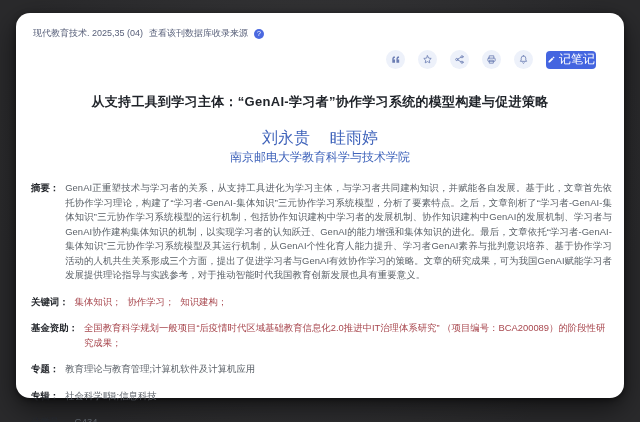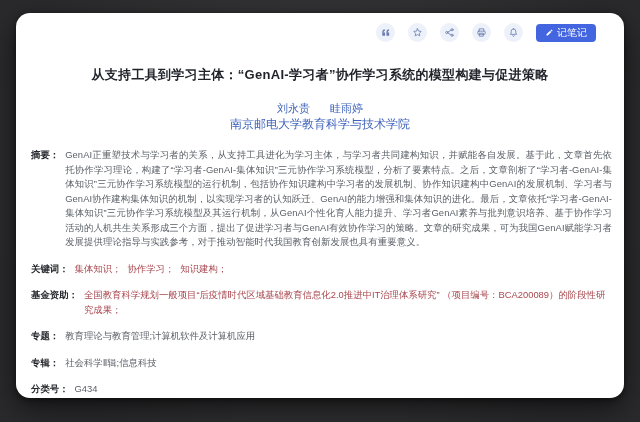--- a/index.html
+++ b/index.html
@@ -21,28 +21,28 @@
   
   .toolbar-row{display:flex;align-items:center;justify-content:flex-end;
     gap:13px;padding:10px 28px 0 0;}
   .icon-btn{width:19px;height:19px;border-radius:50%;background:#edf1fa;
     display:flex;align-items:center;justify-content:center;cursor:pointer;}
   .icon-btn svg{width:11px;height:11px;stroke:#6b7db3;fill:none;
     stroke-width:1.8;stroke-linecap:round;stroke-linejoin:round;}
   .icon-btn svg.filled{fill:#6b7db3;stroke:none;}
   .note-btn{height:18px;display:flex;align-items:center;gap:3px;
     background:#4465e0;color:#fff;border:none;border-radius:4px;
-    padding:0 9px;font-size:10px;cursor:pointer;}
+    padding:0 1px;font-size:12px;cursor:pointer;}
   .note-btn svg{width:9px;height:9px;fill:#fff;}
 
   
   .title{margin-top:24px;text-align:center;font-size:13px;font-weight:600;
     color:#1f2329;letter-spacing:.3px;white-space:nowrap;}
   .authors{margin-top:17px;display:flex;justify-content:center;gap:20px;
-    font-size:11px;color:#3f63ba;}
+    font-size:16px;color:#3f63ba;}
   .authors span{cursor:pointer;}
   .affiliation{text-align:center;font-size:12px;color:#3f63ba;
     cursor:pointer;}
 
   
   .meta{padding:15px 12px 0 15px;}
   .meta-row{display:flex;align-items:flex-start;margin-top:12px;
     font-size:9.4px;line-height:14.5px;}
   .meta-row:first-child{margin-top:0;}
   .meta-label{flex:none;font-weight:bold;color:#24272c;margin-right:6px;
@@ -52,20 +52,25 @@
   .kw-wrap{display:flex;flex-wrap:wrap;gap:0 6px;}
   .plain-val{color:#595f66;}
   .abstract-row .meta-text{letter-spacing:.1px;}
 </style>
 </head>
 <body>
 
 <div class="stage">
   <div class="card">
 
+    <div class="journal-row">
+      <span class="journal-name">现代教育技术. 2025,35 (04)</span>
+      <span class="source-link">查看该刊数据库收录来源</span>
+      <span class="help-badge">?</span>
+    </div>
 
     <div class="toolbar-row">
       <span class="icon-btn">
         <svg viewBox="0 0 24 24" class="filled">
             <path d="M10 5C6.7 5.7 5 7.8 5 11v8h6v-7H7.8c.1-2 1.2-3.2 3.2-3.7L10 5zm9 0c-3.3.7-5 2.8-5 6v8h6v-7h-3.2c.1-2 1.2-3.2 3.2-3.7L19 5z"></path>
           </svg>
       </span>
       <span class="icon-btn">
         <svg viewBox="0 0 24 24">
             <path d="M12 3.8l2.5 5.1 5.6.8-4.1 4 1 5.6-5-2.7-5 2.7 1-5.6-4.1-4 5.6-.8z"></path>

